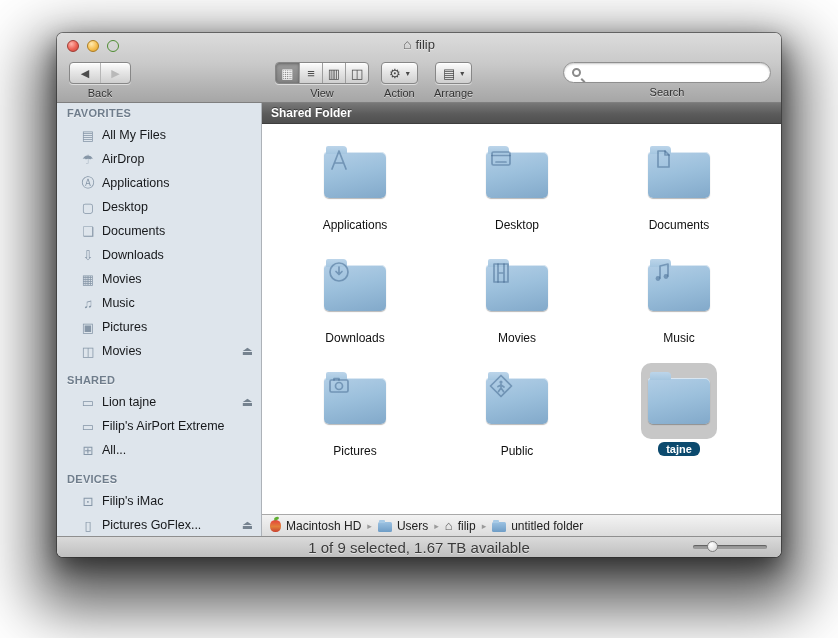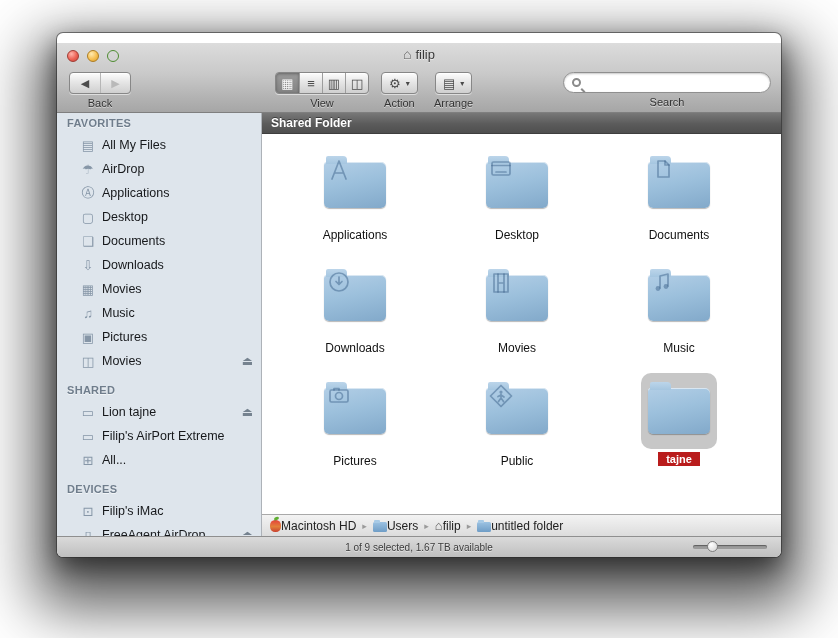--- a/index.html
+++ b/index.html
@@ -6,21 +6,21 @@
     font-family:"Liberation Sans","DejaVu Sans",sans-serif;}
   *{box-sizing:border-box;}
 
   .window{position:absolute;left:57px;top:33px;width:724px;height:524px;border-radius:6px;
     display:flex;flex-direction:column;overflow:hidden;background:#fff;
     box-shadow:0 0 0 1px rgba(40,40,40,.55), 0 10px 26px rgba(0,0,0,.55), 0 30px 60px 22px rgba(0,0,0,.62);}
 
   
   .header{position:relative;height:70px;flex:0 0 70px;
     background:linear-gradient(180deg,#dcdcdc 0%,#c9c9c9 45%,#b2b2b2 80%,#a6a6a6 100%);
-    border-bottom:1px solid #7f7f7f;margin-top:10px;}
+    border-bottom:1px solid #7f7f7f;}
   .traffic{position:absolute;left:10px;top:7px;display:flex;gap:8px;}
   .light{width:12px;height:12px;border-radius:50%;}
   .light.red{background:radial-gradient(circle at 35% 30%,#ffb4ab,#ec6255 55%,#c94339);border:1px solid #a03b33;}
   .light.yellow{background:radial-gradient(circle at 35% 30%,#ffeab1,#f6bf51 55%,#d89c2b);border:1px solid #ad7d21;}
   .light.green{background:radial-gradient(circle at 35% 30%,#d2f3b2,#7fc74f 55%,#5ba338;);border:1px solid #4e8c31;}
   .titlebar-title{position:absolute;left:0;right:0;top:0;height:22px;line-height:22px;text-align:center;
     font-size:13px;color:#393939;text-shadow:0 1px 0 rgba(255,255,255,.55);}
   .titlebar-title .home-glyph{font-size:14px;color:#5c5c5c;margin-right:4px;}
 
   .tgroup{position:absolute;display:flex;flex-direction:column;align-items:center;}
@@ -67,41 +67,41 @@
   .cell{display:flex;flex-direction:column;align-items:center;}
   .iconwrap{width:76px;height:76px;border-radius:10px;display:flex;align-items:center;justify-content:center;}
   .iconwrap.selected{background:#c7c7c7;}
   .folder{position:relative;width:62px;height:46px;border-radius:3px 5px 5px 5px;
     background:linear-gradient(168deg,#b2cee6 0%,#9cc0dc 45%,#82a9ca 100%);
     box-shadow:inset 0 1px 0 rgba(255,255,255,.55), 0 1px 1px rgba(0,0,0,.28);}
   .folder::before{content:"";position:absolute;top:-6px;left:2px;width:21px;height:8px;
     border-radius:2px 4px 0 0;background:linear-gradient(180deg,#bcd5ea,#a5c6e0);}
   .folder svg{position:absolute;left:50%;top:50%;transform:translate(-50%,-50%);}
   .flabel{margin-top:5px;font-size:12px;color:#111;max-width:150px;text-align:center;}
-  .flabel.pill{background:#b91c1c;color:#fff;font-weight:bold;font-size:11px;border-radius:0;
+  .flabel.pill{background:#0c4a6e;color:#fff;font-weight:bold;font-size:11px;border-radius:6px;
     padding:1px 8px;margin-top:3px;}
 
   .pathbar{height:22px;flex:0 0 22px;display:flex;align-items:center;padding-left:8px;
     background:linear-gradient(180deg,#f3f3f3,#dcdcdc);border-top:1px solid #a9a9a9;font-size:12px;color:#222;}
-  .pathbar .crumb{display:flex;align-items:center;}
+  .pathbar .crumb{display:flex;align-items:center;gap:5px;}
   .pathbar .sep{margin:0 6px;font-size:9px;color:#9a9a9a;}
   .apple-ic{width:11px;height:12px;position:relative;border-radius:45% 45% 46% 46%;
     background:linear-gradient(180deg,#e5413a 0%,#e2803a 55%,#c8402f 100%);}
   .apple-ic::before{content:"";position:absolute;width:5px;height:3px;border-radius:50% 50% 50% 0;
     background:#5fae32;left:4px;top:-3px;transform:rotate(-18deg);}
   .minifolder{width:14px;height:10px;position:relative;border-radius:1.5px;
     background:linear-gradient(180deg,#9cc2e2,#6f9dc6);margin-top:2px;}
   .minifolder::before{content:"";position:absolute;top:-2px;left:1px;width:6px;height:3px;
     border-radius:1px 1px 0 0;background:#a7cae6;}
   .home-ic{font-size:13px;color:#5a5a5a;}
 
   
   .statusbar{height:21px;flex:0 0 21px;position:relative;display:flex;align-items:center;justify-content:center;
     background:linear-gradient(180deg,#dadada,#bfbfbf);border-top:1px solid #8f8f8f;
-    font-size:10px;color:#3b3b3b;text-shadow:0 1px 0 rgba(255,255,255,.5);text-align:right;}
+    font-size:15px;color:#3b3b3b;text-shadow:0 1px 0 rgba(255,255,255,.5);text-align:right;}
   .zoomslider{position:absolute;right:14px;top:8px;width:74px;height:4px;border-radius:2px;
     background:#9b9b9b;box-shadow:inset 0 1px 1px rgba(0,0,0,.4);}
   .thumb{position:absolute;left:14px;top:-4px;width:11px;height:11px;border-radius:50%;
     border:1px solid #7e7e7e;background:radial-gradient(circle at 35% 30%,#ffffff,#d2d2d2);}
 </style>
 </head>
 <body>
 
 <div class="window">
 
@@ -218,21 +218,21 @@
           <span>All...</span>
         </div>
         <div class="sec-gap"></div>
         <div class="sec-header">DEVICES</div>
         <div class="side-item">
           <span class="sicon">⊡</span>
           <span>Filip's iMac</span>
         </div>
         <div class="side-item">
           <span class="sicon">▯</span>
-          <span>FreeAgent AirDrop...</span>
+          <span>Pictures GoFlex...</span>
           <span class="eject">⏏</span>
         </div>
       </div>
 
     <div class="rightcol">
       <div class="shared-bar">
         <span>Shared Folder</span>
       </div>
       <div class="content">
         <div class="grid" id="folder-grid">

